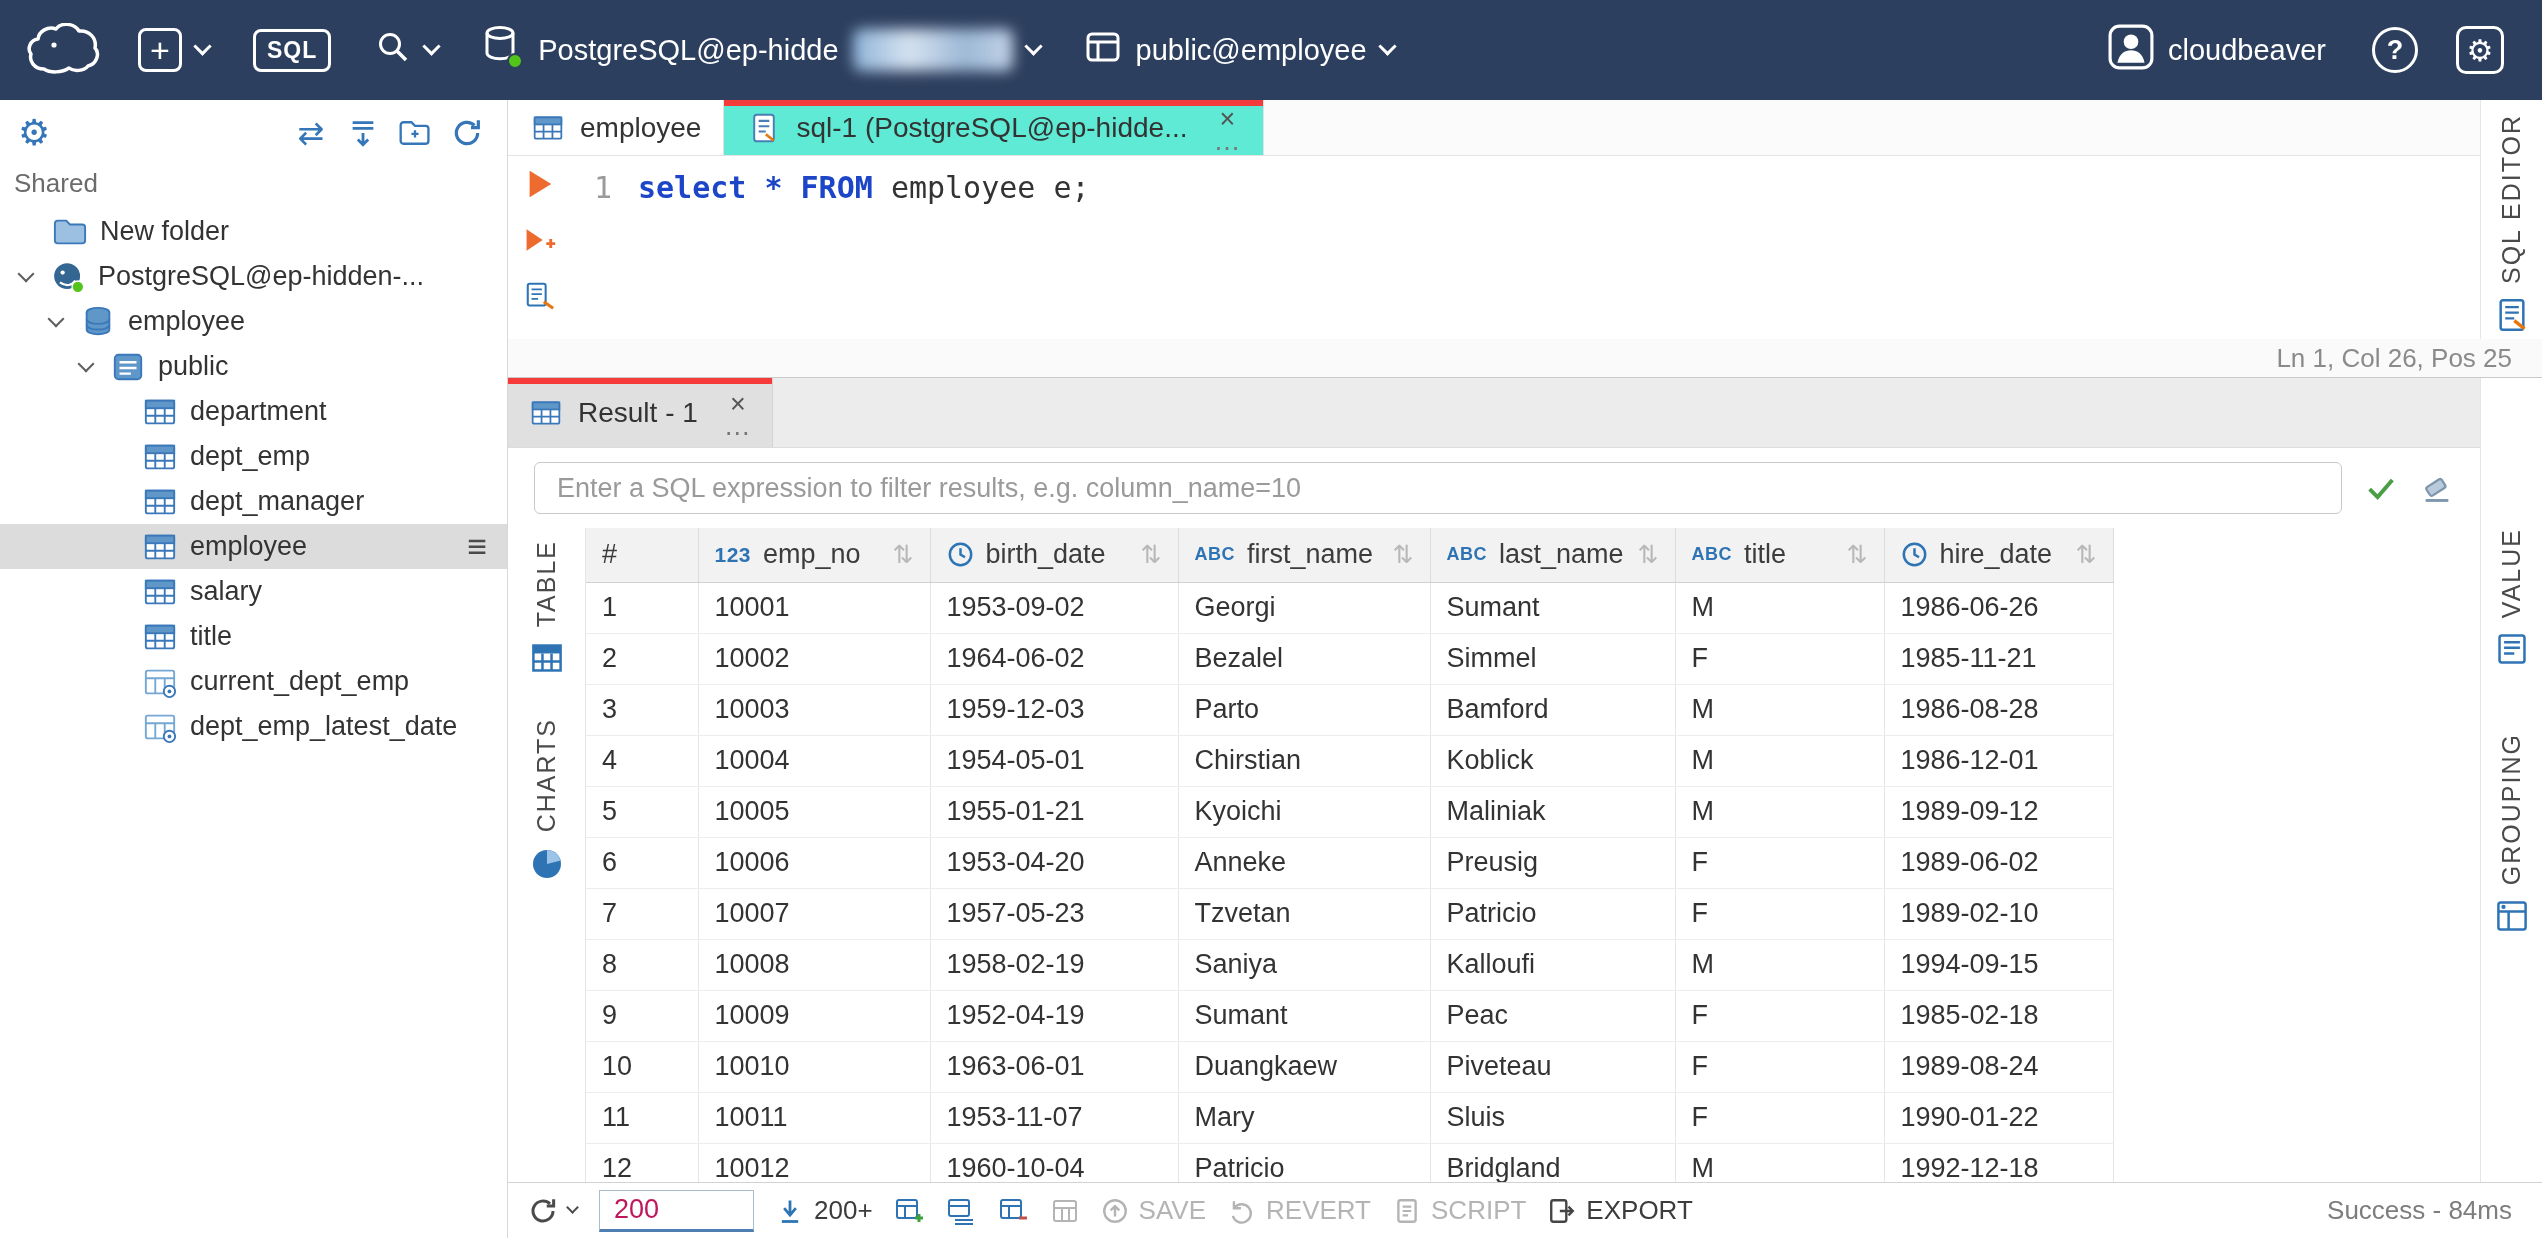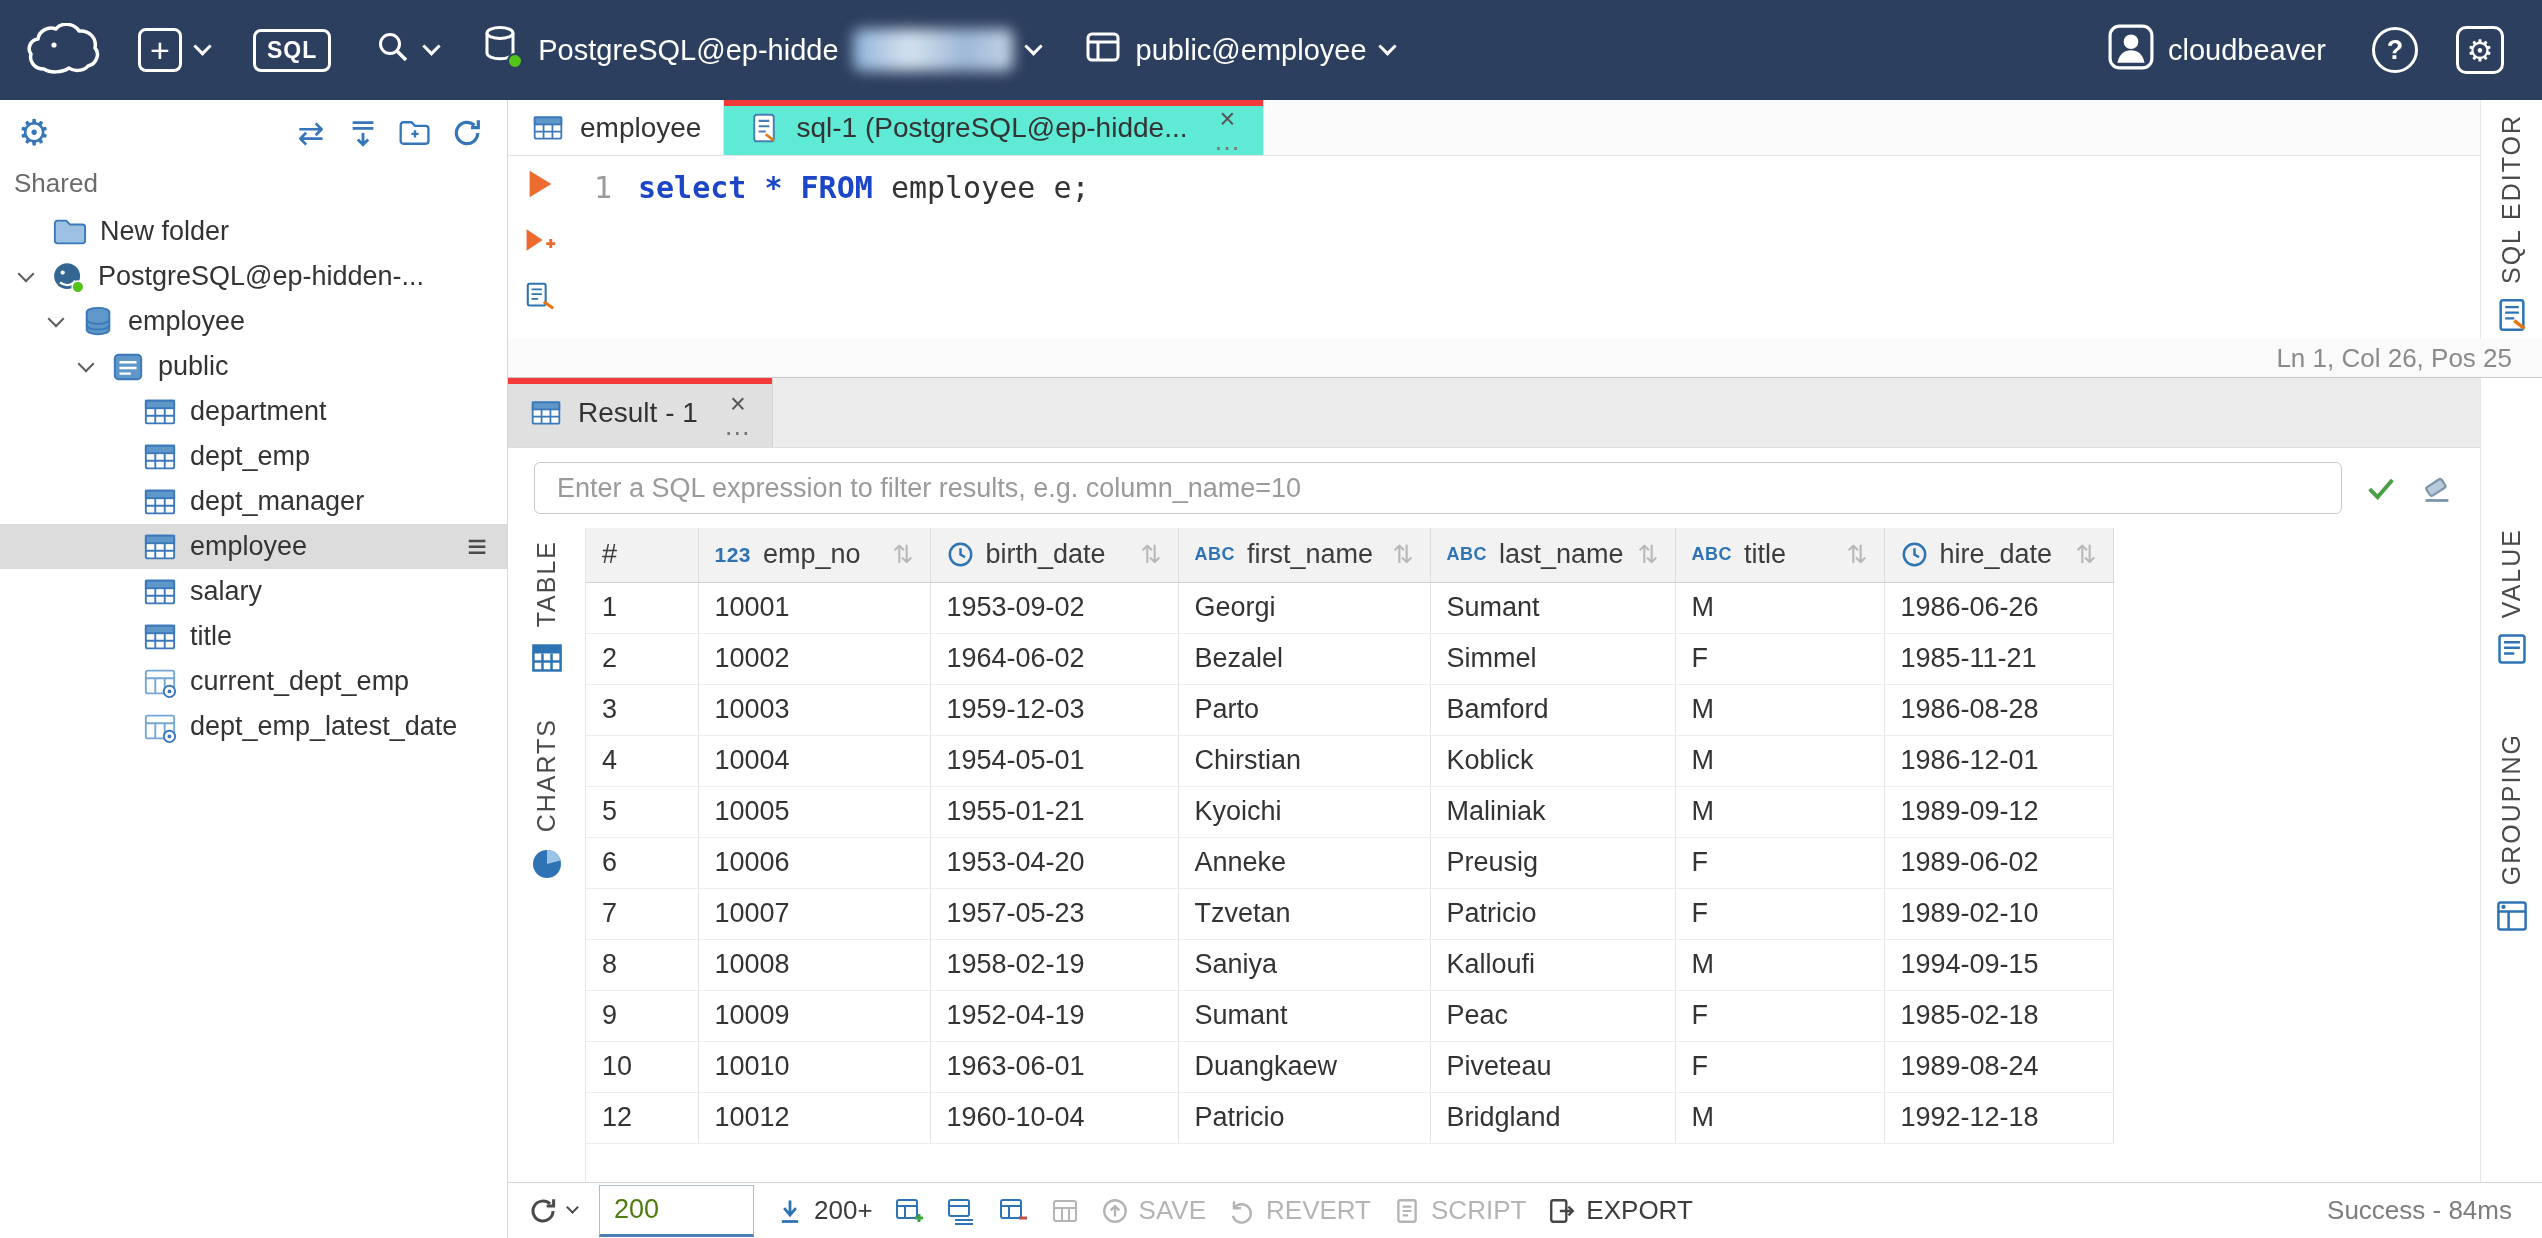--- a/index.html
+++ b/index.html
@@ -95,21 +95,21 @@
   .typeglyph.abc { font-size:18px; }
   .typeicon { display:flex; flex:0 0 auto; }
   .th-label { color:#3c3c3c; }
   .sort { margin-left:auto; color:#b8b8b8; font-size:25px; cursor:pointer; }
 
   
   .btoolbar { flex:0 0 56px; border-top:1px solid #d2d2d2; display:flex; align-items:center; padding:0 20px; gap:22px; background:#fff; font-size:26px; }
   .tool-btn { display:flex; align-items:center; gap:10px; color:#3c3c3c; cursor:pointer; white-space:nowrap;justify-content:space-between; }
   .tool-btn.disabled { color:#b4b4b4; cursor:default; }
   .tool-ic { display:flex; }
-  .fetchinput { width:155px; height:52px; border:1px solid #a8bccd; border-bottom:3px solid #4d7fb3; font-size:27px; padding:0 14px; color:#4d7c0f; font-family:"Liberation Sans", sans-serif; outline:none; }
+  .fetchinput { width:155px; height:42px; border:1px solid #a8bccd; border-bottom:3px solid #4d7fb3; font-size:27px; padding:0 14px; color:#be185d; font-family:"Liberation Sans", sans-serif; outline:none; }
   .tstatus { margin-left:auto; color:#7d7d7d; font-size:26px; padding-right:10px; }
   .cv.dark { color:#4a4a4a; }
 </style>
 </head>
 <body>
 
 <div class="app">
 
   <header class="topbar">
     <div class="logo">
@@ -627,20 +627,29 @@
                       <tr>
                         <td>10</td>
                         <td>10010</td>
                         <td>1963-06-01</td>
                         <td>Duangkaew</td>
                         <td>Piveteau</td>
                         <td>F</td>
                         <td>1989-08-24</td>
                       </tr>
                       <tr>
+                        <td>11</td>
+                        <td>10011</td>
+                        <td>1953-11-07</td>
+                        <td>Mary</td>
+                        <td>Sluis</td>
+                        <td>F</td>
+                        <td>1990-01-22</td>
+                      </tr>
+                      <tr>
                         <td>12</td>
                         <td>10012</td>
                         <td>1960-10-04</td>
                         <td>Patricio</td>
                         <td>Bridgland</td>
                         <td>M</td>
                         <td>1992-12-18</td>
                       </tr>
                     </tbody>
                 </table>

